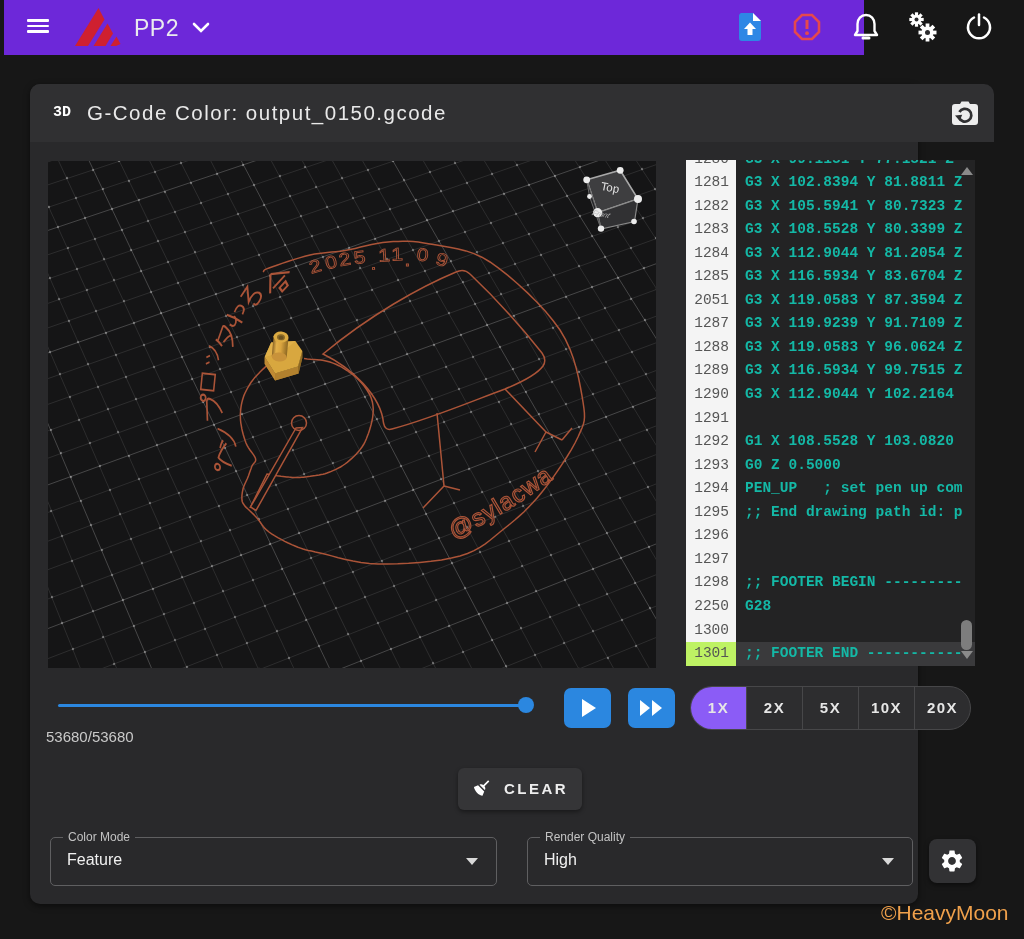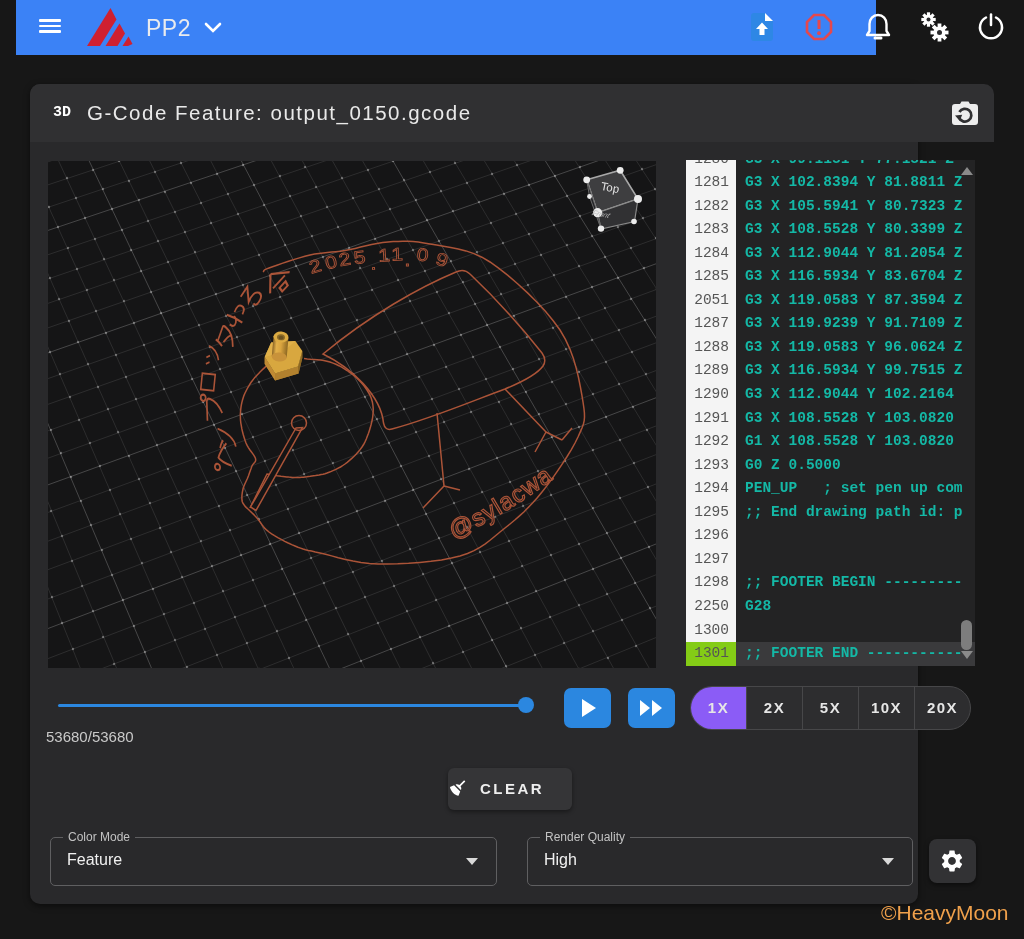--- a/index.html
+++ b/index.html
@@ -1,42 +1,42 @@
 <!DOCTYPE html>
 <html><head>
 <meta charset="utf-8">
 <style>
 * { margin:0; padding:0; box-sizing:border-box; }
 html,body { width:1024px; height:939px; background:#171717; font-family:"Liberation Sans",sans-serif; overflow:hidden; }
-#topbar { position:absolute; left:16px; top:0; width:860px; height:55px; background:#3b82f6; }
+#topbar { position:absolute; left:4px; top:0; width:860px; height:55px; background:#6d28d9; }
 #burger div { position:absolute; left:23px; width:22px; height:2.6px; background:#fff; border-radius:1px; }
 #pp2 { position:absolute; left:130px; top:15px; color:#e9ebee; font-size:23px; letter-spacing:0.5px; }
 #card { position:absolute; left:30px; top:84px; width:888px; height:820px; background:#29292b; border-radius:10px; box-shadow:0 2px 6px rgba(0,0,0,0.5); }
 #toolbar { position:absolute; left:0; top:0; width:964px; height:58px; background:#303032; border-radius:10px 10px 0 0; }
 #title { position:absolute; left:57px; top:17px; color:#e9e9e9; font-size:20.5px; letter-spacing:1.5px; }
 #viewer { position:absolute; left:18px; top:77px; width:608px; height:507px; background:#151516; overflow:hidden; }
 
 #gcode { position:absolute; left:656px; top:76px; width:289px; height:506px; background:#232324; overflow:hidden; font-family:"Liberation Mono",monospace; font-size:14.5px; font-weight:bold; }
 #gcode .row { position:absolute; left:0; width:289px; height:23.55px; line-height:23.55px; white-space:pre; }
 #gcode .num { position:absolute; left:0; top:0; width:50px; height:24.6px; background:#f4f4f4; color:#555; text-align:right; padding-right:7px; font-weight:normal; }
 #gcode .txt { position:absolute; left:59px; top:0; color:#14b8a6; }
 #gcode .cur { background:#3a3a3c; }
-#gcode .cur .num { background:#84cc16; }
+#gcode .cur .num { background:#bef264; }
 #sb { position:absolute; left:273px; top:0; width:16px; height:506px; }
 #sb .thumb { position:absolute; left:2px; top:460px; width:11px; height:30px; background:#7d7d7d; border-radius:6px; }
 .tri-up { position:absolute; left:2px; top:7px; width:0; height:0; border-left:6px solid transparent; border-right:6px solid transparent; border-bottom:8px solid #8a8a8a; }
 .tri-dn { position:absolute; left:2px; top:491px; width:0; height:0; border-left:6px solid transparent; border-right:6px solid transparent; border-top:8px solid #8a8a8a; }
 #track { position:absolute; left:28px; top:620px; width:467px; height:3px; background:#2b87e0; border-radius:2px; }
 #thumbdot { position:absolute; left:488px; top:613px; width:16px; height:16px; border-radius:50%; background:#2b87e0; }
 #count { position:absolute; left:16px; top:644px; color:#c9c9c9; font-size:15px; }
 .bluebtn { position:absolute; top:604px; width:47px; height:40px; background:#2b87e0; border-radius:7px; }
 #speed { position:absolute; left:660px; top:602px; width:281px; height:44px; background:#2d2d2f; border:1px solid #474749; border-radius:22px; display:flex; overflow:hidden; }
 #speed div { flex:1; color:#e6e6e6; font-size:15px; font-weight:bold; letter-spacing:1.5px; text-align:center; line-height:42px; border-left:1px solid #474749; }
 #speed div:first-child { border-left:none; background:#8b5cf6; }
-#clearbtn { position:absolute; left:418px; top:684px; width:124px; height:42px; background:#353537; border-radius:6px; color:#eee; font-size:15px; font-weight:bold; letter-spacing:2.5px; line-height:42px; box-shadow:0 2px 4px rgba(0,0,0,0.4); }
+#clearbtn { position:absolute; left:428px; top:684px; width:124px; height:42px; background:#353537; border-radius:6px; color:#eee; font-size:15px; font-weight:bold; letter-spacing:2.5px; text-align:center; line-height:42px; box-shadow:0 2px 4px rgba(0,0,0,0.4); }
 .sel { position:absolute; top:753px; height:49px; border:1px solid #5f5f61; border-radius:5px; }
 .sel .lab { position:absolute; left:12px; top:-8px; background:#29292b; padding:0 5px; color:#c2c2c2; font-size:12px; }
 .sel .val { position:absolute; left:16px; top:13px; color:#f0f0f0; font-size:16px; }
 .sel .arr { position:absolute; right:18px; top:20px; width:0; height:0; border-left:6px solid transparent; border-right:6px solid transparent; border-top:7px solid #d9d9d9; }
 #gearbtn { position:absolute; left:899px; top:755px; width:47px; height:44px; background:#323234; border-radius:8px; box-shadow:0 2px 5px rgba(0,0,0,0.5); }
 #copyright { position:absolute; left:881px; top:901px; color:#efa04b; font-size:21px; }
 </style>
 </head>
 <body>
 <div id="topbar">
@@ -110,21 +110,21 @@
   </svg>
 
   <svg width="28" height="28" style="position:absolute;left:961px;top:13px" viewBox="0 0 28 28">
     <path d="M9 4.5 A11 11 0 1 0 19 4.5" fill="none" stroke="#fff" stroke-width="2.5" stroke-linecap="round"></path>
     <line x1="14" y1="1.5" x2="14" y2="12" stroke="#fff" stroke-width="2.5" stroke-linecap="round"></line>
   </svg>
 </div>
 <div id="card">
   <div id="toolbar">
     <div style="position:absolute;left:23px;top:20px;color:#fff;font-size:15px;font-weight:bold;font-family:'Liberation Mono',monospace;">3D</div>
-    <div id="title">G-Code Feature: output_0150.gcode</div>
+    <div id="title">G-Code Color: output_0150.gcode</div>
 
     <svg width="26" height="24" style="position:absolute;left:922px;top:17px" viewBox="0 0 26 24">
       <path d="M8 3 L9.5 0.5 L16.5 0.5 L18 3 L23 3 A3 3 0 0 1 26 6 L26 21 A3 3 0 0 1 23 24 L3 24 A3 3 0 0 1 0 21 L0 6 A3 3 0 0 1 3 3 Z" fill="#ededed"></path>
       <path d="M7.4 11.0 A6.4 6.4 0 1 1 7.0 16.6" fill="none" stroke="#303032" stroke-width="2.7"></path>
       <path d="M10.2 13.8 L3.0 14.4 L7.8 19.9 Z" fill="#303032"></path>
     </svg>
   </div>
   <div id="viewer">
     <svg id="overlay" width="608" height="507" style="position:absolute;left:0;top:0">
 <g>
@@ -689,21 +689,21 @@
       <div class="row" style="top:11.05px"><div class="num">1281</div><div class="txt">G3 X 102.8394 Y 81.8811 Z</div></div>
       <div class="row" style="top:34.60px"><div class="num">1282</div><div class="txt">G3 X 105.5941 Y 80.7323 Z</div></div>
       <div class="row" style="top:58.15px"><div class="num">1283</div><div class="txt">G3 X 108.5528 Y 80.3399 Z</div></div>
       <div class="row" style="top:81.70px"><div class="num">1284</div><div class="txt">G3 X 112.9044 Y 81.2054 Z</div></div>
       <div class="row" style="top:105.25px"><div class="num">1285</div><div class="txt">G3 X 116.5934 Y 83.6704 Z</div></div>
       <div class="row" style="top:128.80px"><div class="num">2051</div><div class="txt">G3 X 119.0583 Y 87.3594 Z</div></div>
       <div class="row" style="top:152.35px"><div class="num">1287</div><div class="txt">G3 X 119.9239 Y 91.7109 Z</div></div>
       <div class="row" style="top:175.90px"><div class="num">1288</div><div class="txt">G3 X 119.0583 Y 96.0624 Z</div></div>
       <div class="row" style="top:199.45px"><div class="num">1289</div><div class="txt">G3 X 116.5934 Y 99.7515 Z</div></div>
       <div class="row" style="top:223.00px"><div class="num">1290</div><div class="txt">G3 X 112.9044 Y 102.2164</div></div>
-      <div class="row" style="top:246.55px"><div class="num">1291</div><div class="txt">G3 X 108.5528 Y 103.0820</div></div>
+      <div class="row" style="top:246.55px"><div class="num">1291</div></div>
       <div class="row" style="top:270.10px"><div class="num">1292</div><div class="txt">G1 X 108.5528 Y 103.0820</div></div>
       <div class="row" style="top:293.65px"><div class="num">1293</div><div class="txt">G0 Z 0.5000</div></div>
       <div class="row" style="top:317.20px"><div class="num">1294</div><div class="txt">PEN_UP   ; set pen up com</div></div>
       <div class="row" style="top:340.75px"><div class="num">1295</div><div class="txt">;; End drawing path id: p</div></div>
       <div class="row" style="top:364.30px"><div class="num">1296</div><div class="txt"></div></div>
       <div class="row" style="top:387.85px"><div class="num">1297</div><div class="txt"></div></div>
       <div class="row" style="top:411.40px"><div class="num">1298</div><div class="txt">;; FOOTER BEGIN ---------</div></div>
       <div class="row" style="top:434.95px"><div class="num">2250</div><div class="txt">G28</div></div>
       <div class="row" style="top:458.50px"><div class="num">1300</div><div class="txt"></div></div>
       <div class="row cur" style="top:482.05px"><div class="num">1301</div><div class="txt">;; FOOTER END ------------</div></div>

